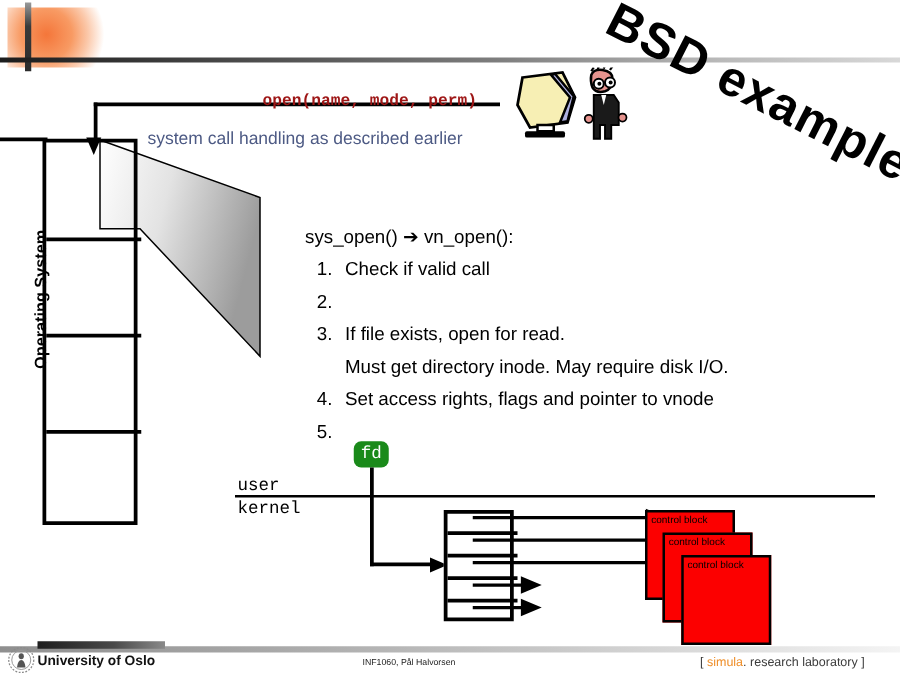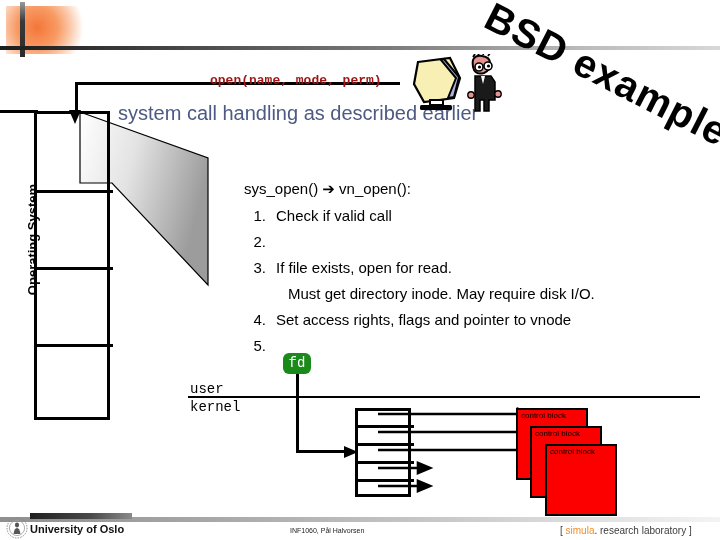--- a/index.html
+++ b/index.html
@@ -73,41 +73,41 @@
 
   
   .open-sig{
     position:absolute;left:210px;top:73px;
     font-family:"Liberation Mono", monospace;
     font-size:13px;font-weight:bold;color:#9e1616;
     white-space:nowrap;
   }
   .syscall-note{
     position:absolute;left:118px;top:102px;
-    font-size:20px;color:#4d5a84;
+    font-size:14px;color:#4d5a84;
     font-family:"Liberation Sans", sans-serif;
     white-space:nowrap;
   }
 
   
   .clip-monitor{position:absolute;left:410px;top:56px;width:55px;height:56px;}
   .clip-person{position:absolute;left:462px;top:54px;width:42px;height:58px;}
 
   
   .body-head{
     position:absolute;left:232px;top:180px;
     font-size:15px;color:#000;white-space:nowrap;
     font-family:"Liberation Sans", sans-serif;
     margin-left:12px;
   }
   .list{position:absolute;left:240px;top:205px;width:460px;}
   .li{display:flex;font-size:15px;color:#000;margin-bottom:4px;line-height:22px;
       font-family:"Liberation Sans", sans-serif;white-space:nowrap;}
   .li .num{width:26px;text-align:right;margin-right:10px;}
-  .li-cont{margin-left:48px;font-size:15px;line-height:22px;color:#000;margin-bottom:4px;
+  .li-cont{margin-left:36px;font-size:15px;line-height:22px;color:#000;margin-bottom:4px;
       font-family:"Liberation Sans", sans-serif;white-space:nowrap;}
 
   
   .fd-badge{
     position:absolute;left:283px;top:353px;width:28px;height:21px;
     background:#1a8a1a;color:#ffffff;
     font-family:"Liberation Mono", monospace;
     font-size:14px;line-height:21px;text-align:center;border-radius:6px;
   }
 

